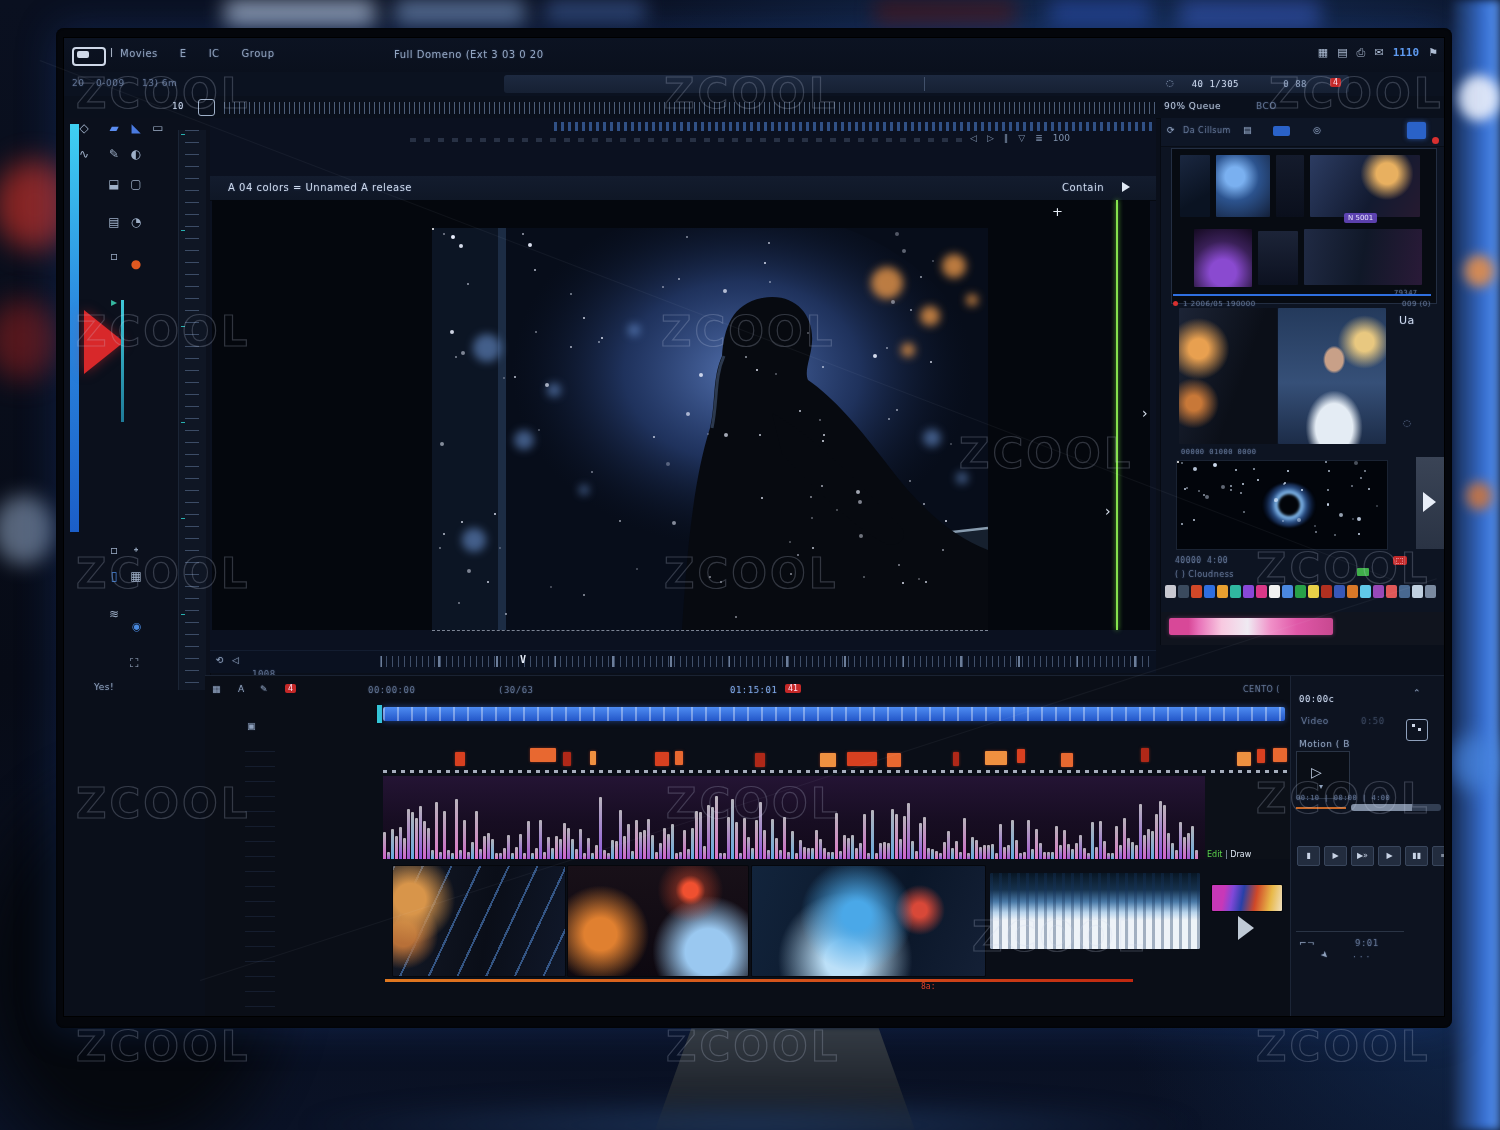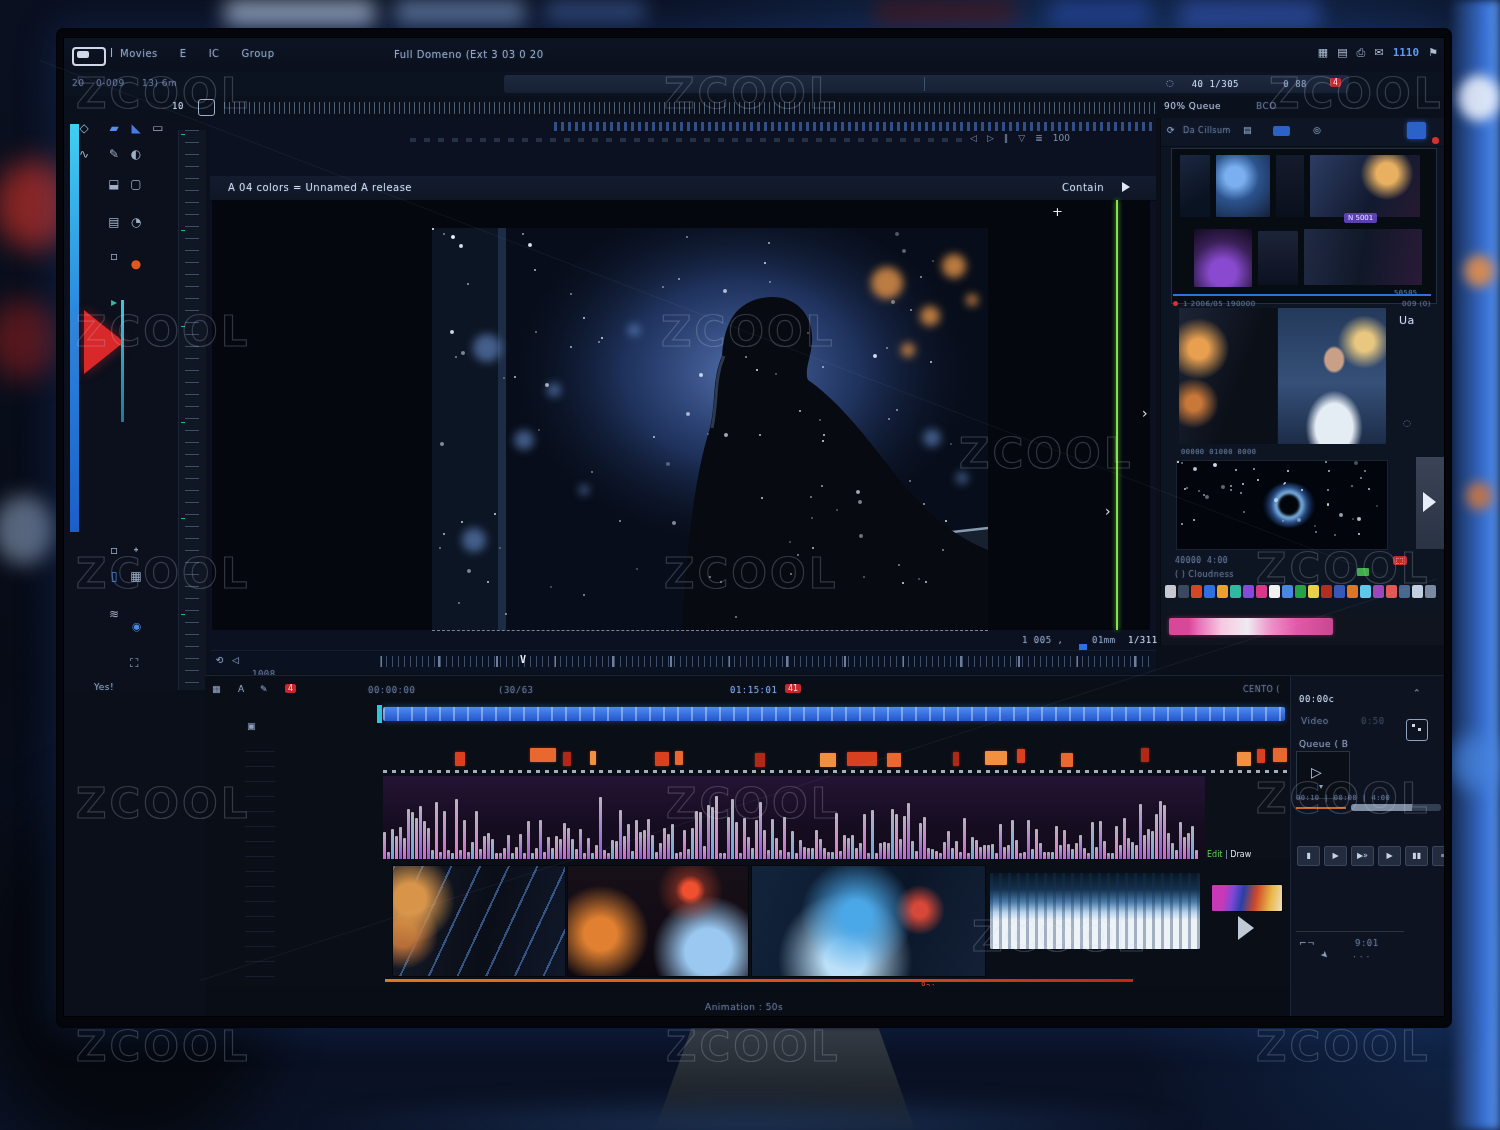--- a/index.html
+++ b/index.html
@@ -295,26 +295,20 @@
             <path d="M340,185 C392,214 432,262 468,298 C478,308 468,320 454,316 C420,298 380,258 350,226 Z" fill="#070a10"></path>
             <path d="M280,200 C286,172 282,150 292,128" stroke="rgba(140,180,240,.28)" stroke-width="3" fill="none"></path>
           </svg>
           <div id="pv-particles" class="abs" style="box-shadow: rgba(235, 240, 255, 0.82) 327px 206px 0px 0px, rgba(235, 240, 255, 0.36) 404px 281px 0px 0px, rgba(235, 240, 255, 0.72) 292px 62px 0px 1px, rgba(235, 240, 255, 0.58) 510px 321px 0px 0px, rgba(235, 240, 255, 0.53) 477px 252px 0px 0px, rgba(235, 240, 255, 0.52) 427px 273px 0px 1px, rgba(235, 240, 255, 0.83) 493px 353px 0px 0px, rgba(235, 240, 255, 0.69) 389px 257px 0px 0px, rgba(235, 240, 255, 0.5) 337px 53px 0px 0px, rgba(235, 240, 255, 0.36) 106px 201px 0px 0px, rgba(235, 240, 255, 0.37) 486px 350px 0px 0px, rgba(235, 240, 255, 0.91) 62px 285px 0px 0px, rgba(235, 240, 255, 0.4) 431px 348px 0px 0px, rgba(235, 240, 255, 0.67) 90px 5px 0px 0px, rgba(235, 240, 255, 0.64) 35px 55px 0px 0px, rgba(235, 240, 255, 0.67) 491px 275px 0px 0px, rgba(235, 240, 255, 0.49) 103px 103px 0px 0px, rgba(235, 240, 255, 0.57) 378px 268px 0px 0px, rgba(235, 240, 255, 0.85) 55px 353px 0px 0px, rgba(235, 240, 255, 0.33) 204px 340px 0px 0px, rgba(235, 240, 255, 0.89) 442px 127px 0px 1px, rgba(235, 240, 255, 0.34) 118px 358px 0px 0px, rgba(235, 240, 255, 0.56) 277px 348px 0px 0px, rgba(235, 240, 255, 0.57) 303px 388px 0px 0px, rgba(235, 240, 255, 0.56) 254px 8px 0px 0px, rgba(235, 240, 255, 0.9) 28px 17px 0px 1px, rgba(235, 240, 255, 0.87) 29px 293px 0px 0px, rgba(235, 240, 255, 0.63) 151px 366px 0px 0px, rgba(235, 240, 255, 0.87) 329px 269px 0px 0px, rgba(235, 240, 255, 0.99) 20px 8px 0px 1px, rgba(235, 240, 255, 0.63) 187px 292px 0px 0px, rgba(235, 240, 255, 0.42) 387px 191px 0px 0px, rgba(235, 240, 255, 0.86) 19px 103px 0px 1px, rgba(235, 240, 255, 0.94) 513px 292px 0px 0px, rgba(235, 240, 255, 0.51) 26px 374px 0px 0px, rgba(235, 240, 255, 0.5) 159px 243px 0px 0px, rgba(235, 240, 255, 0.45) 460px 73px 0px 1px, rgba(235, 240, 255, 0.31) 67px 319px 0px 0px, rgba(235, 240, 255, 0.69) 293px 206px 0px 1px, rgba(235, 240, 255, 0.85) 151px 89px 0px 0px, rgba(235, 240, 255, 0.53) 288px 353px 0px 0px, rgba(235, 240, 255, 0.67) 246px 50px 0px 0px, rgba(235, 240, 255, 0.39) 379px 289px 0px 0px, rgba(235, 240, 255, 0.92) 332px 34px 0px 0px, rgba(235, 240, 255, 0.31) 235px 235px 0px 1px, rgba(235, 240, 255, 0.68) 114px 156px 0px 1px, rgba(235, 240, 255, 0.63) 313px 128px 0px 0px, rgba(235, 240, 255, 0.51) 30px 124px 0px 1px, rgba(235, 240, 255, 0.55) 241px 294px 0px 1px, rgba(235, 240, 255, 0.54) 9px 215px 0px 1px, rgba(235, 240, 255, 0.55) 166px 113px 0px 0px, rgba(235, 240, 255, 0.33) 500px 32px 0px 0px, rgba(235, 240, 255, 0.77) 102px 41px 0px 0px, rgba(235, 240, 255, 0.5) 36px 342px 0px 1px, rgba(235, 240, 255, 0.52) 230px 58px 0px 0px, rgba(235, 240, 255, 0.8) 221px 208px 0px 0px, rgba(235, 240, 255, 0.6) 456px 190px 0px 0px, rgba(235, 240, 255, 0.31) 275px 205px 0px 0px, rgba(235, 240, 255, 0.37) 375px 104px 0px 0px, rgba(235, 240, 255, 0.81) 82px 148px 0px 0px, rgba(235, 240, 255, 0.46) 428px 307px 0px 1px, rgba(235, 240, 255, 0.74) 336px 14px 0px 0px, rgba(235, 240, 255, 0.58) 365px 326px 0px 0px, rgba(235, 240, 255, 0.38) 471px 22px 0px 1px, rgba(235, 240, 255, 0.39) 343px 145px 0px 0px, rgba(235, 240, 255, 0.37) 71px 149px 0px 0px, rgba(235, 240, 255, 0.81) 268px 146px 0px 1px, rgba(235, 240, 255, 0.56) 466px 336px 0px 0px, rgba(235, 240, 255, 0.8) 380px 319px 0px 0px, rgba(235, 240, 255, 0.61) 464px 181px 0px 0px, rgba(235, 240, 255, 0.49) 7px 319px 0px 0px, rgba(235, 240, 255, 0.65) 73px 385px 0px 0px, rgba(235, 240, 255, 0.82) 367px 182px 0px 0px, rgba(235, 240, 255, 0.55) 138px 65px 0px 0px, rgba(235, 240, 255, 0.36) 357px 313px 0px 0px, rgba(235, 240, 255, 0.94) 470px 354px 0px 0px, rgba(235, 240, 255, 0.54) 454px 119px 0px 0px, rgba(235, 240, 255, 0.9) 169px 109px 0px 0px, rgba(235, 240, 255, 0.64) 478px 81px 0px 0px, rgba(235, 240, 255, 0.33) 464px 5px 0px 1px, rgba(235, 240, 255, 0.3) 518px 215px 0px 0px, rgba(235, 240, 255, 0.79) 11px 305px 0px 0px, rgba(235, 240, 255, 0.54) 23px 128px 0px 0px, rgba(235, 240, 255, 0.85) 391px 206px 0px 0px, rgba(235, 240, 255, 0.63) 488px 48px 0px 0px, rgba(235, 240, 255, 0.58) 358px 345px 0px 0px, rgba(235, 240, 255, 0.52) 11px 5px 0px 0px, rgba(235, 240, 255, 0.93) 390px 212px 0px 0px, rgba(235, 240, 255, 0.66) 255px 185px 0px 1px, rgba(235, 240, 255, 0.72) 138px 118px 0px 0px, rgba(235, 240, 255, 0.7) 390px 138px 0px 0px, rgba(235, 240, 255, 0.85) 498px 133px 0px 0px, rgba(235, 240, 255, 0.95) 324px 141px 0px 0px, rgba(235, 240, 255, 0.92) 97px 16px 0px 1px, rgba(235, 240, 255, 0.68) 425px 263px 0px 1px;"></div>
         </div>
         <div id="greenline" class="abs"></div>
         <span id="crosshair" class="abs">+</span>
         <span class="abs chev" style="left:930px;top:205px">›</span>
         <span class="abs chev" style="left:893px;top:303px">›</span>
       </div>
-      <div id="pv-status" class="abs">
-        <span class="abs txt mono" style="left:812px;top:5px">1 005 ,</span>
-        <span class="abs" style="left:866px;top:7px"><span class="blue-sq"></span></span>
-        <span class="abs txt mono" style="left:882px;top:5px">01mm</span>
-        <span class="abs txt txt-bright mono" style="left:918px;top:5px">1/311</span>
-      </div>
       <div id="pv-scrub" class="abs">
         <span class="abs txt" style="left:6px;top:4px">⟲</span>
         <span class="abs txt" style="left:22px;top:4px">◁</span>
         <span class="abs txt txt-dim mono" style="left:42px;top:18px">1008</span>
         <div id="scrub-ticks" class="abs"></div>
         <span id="scrub-v" class="abs mono">V</span>
       </div>
     </section>
 
     <aside id="browser" class="abs">
@@ -329,21 +323,21 @@
       </div>
       <div id="br-grid" class="abs">
         <div class="th th-a" style="left:8px;top:6px;width:30px;height:62px"></div>
         <div class="th th-b" style="left:44px;top:6px;width:54px;height:62px"></div>
         <div class="th th-c" style="left:104px;top:6px;width:28px;height:62px"></div>
         <div class="th th-d" style="left:138px;top:6px;width:110px;height:62px"></div>
         <span id="sel-label" class="abs" style="left:172px;top:64px">N 5001</span>
         <div class="th th-e" style="left:22px;top:80px;width:58px;height:58px"></div>
         <div class="th th-f" style="left:86px;top:82px;width:40px;height:54px"></div>
         <div class="th th-g" style="left:132px;top:80px;width:118px;height:56px"></div>
-        <span class="abs txt txt-dim mono" style="left:222px;top:140px;font-size:7px">50505</span>
+        <span class="abs txt txt-dim mono" style="left:222px;top:140px;font-size:7px">79347</span>
       </div>
       <div id="br-progress" class="abs"></div>
       <div class="abs" style="left:12px;top:182px;width:262px;height:10px">
         <span class="abs dot-red" style="left:0;top:1px;width:5px;height:5px"></span>
         <span class="abs txt txt-dim" style="left:10px;top:0;font-size:7px">1 2006/05  190000</span>
         <span class="abs txt txt-dim" style="right:4px;top:0;font-size:7px">009 (0)</span>
       </div>
       <div id="duo-l" class="abs th" style="left:18px;top:190px;width:98px;height:136px"></div>
       <div id="duo-r" class="abs th" style="left:117px;top:190px;width:108px;height:136px"></div>
       <span class="abs txt txt-bright" style="left:238px;top:196px;font-size:11px">Ua</span>
@@ -617,33 +611,30 @@
         <span style="color:#dfe8f4">Draw</span>
       </div>
       <div id="clipA" class="clip" style="left:188px;width:172px"></div>
       <div id="clipB" class="clip" style="left:363px;width:180px"></div>
       <div id="clipC" class="clip" style="left:547px;width:233px"></div>
       <div id="clipD" class="clip" style="left:785px;width:210px"></div>
       <div id="clipE" class="clip" style="left:1007px;width:70px"></div>
       <div class="abs" style="left:1033px;top:240px;width:0;height:0;border-left:16px solid rgba(225,235,248,.85);border-top:12px solid transparent;border-bottom:12px solid transparent"></div>
       <div id="orangeline" class="abs"></div>
       <span class="abs mono" style="left:716px;top:306px;color:#e04028;font-size:8px">8a:</span>
-      <div id="tl-footer" class="abs">
-        <span class="abs txt txt-dim" style="left:500px;top:16px">Animation : 50s</span>
-      </div>
 
       <aside id="inspector" class="abs">
         <span class="abs txt" style="left:122px;top:12px">⌃</span>
         <span class="abs txt txt-bright mono" style="left:8px;top:18px">00:00c</span>
         <span class="abs txt txt-dim" style="left:10px;top:40px">Video</span>
         <span class="abs txt txt-dim mono" style="left:70px;top:40px;opacity:.5">0:50</span>
         <div class="abs" style="left:115px;top:43px;width:20px;height:20px;border:1px solid #8fa1bc;border-radius:3px">
           <span class="abs" style="left:5px;top:4px;width:3px;height:3px;background:#cfd8e8;box-shadow:6px 4px 0 #cfd8e8"></span>
         </div>
-        <span class="abs txt" style="left:8px;top:63px">Queue  ( B</span>
+        <span class="abs txt" style="left:8px;top:63px">Motion  ( B</span>
         <div id="insp-box" class="abs">
           <span class="abs" style="left:14px;top:12px;color:#b9c6da;font-size:14px">▷</span>
           <span class="abs" style="left:22px;top:30px;color:#8fa1bc;font-size:8px">▾</span>
         </div>
         <span class="abs txt txt-dim mono" style="left:5px;top:118px;font-size:7px">00:10 | 00:00 | 4:00</span>
         <div id="insp-orange" class="abs"></div>
         <div id="insp-slider" class="abs"></div>
         <div id="transport" class="abs" style="left:6px;top:170px;display:flex;gap:4px">
             <div class="tbtn">▮</div>
             <div class="tbtn">▶</div>

